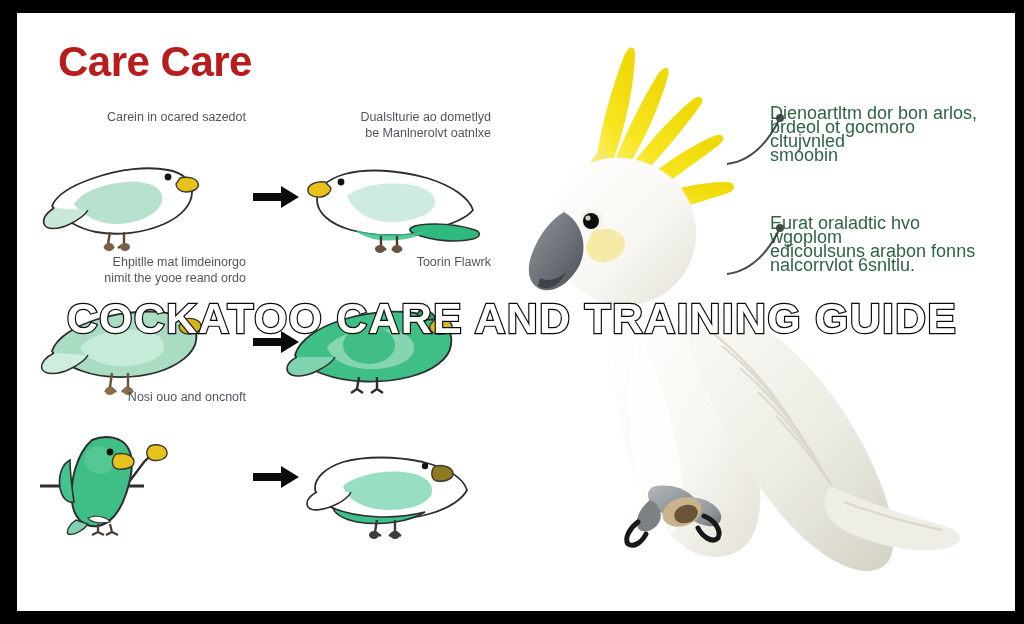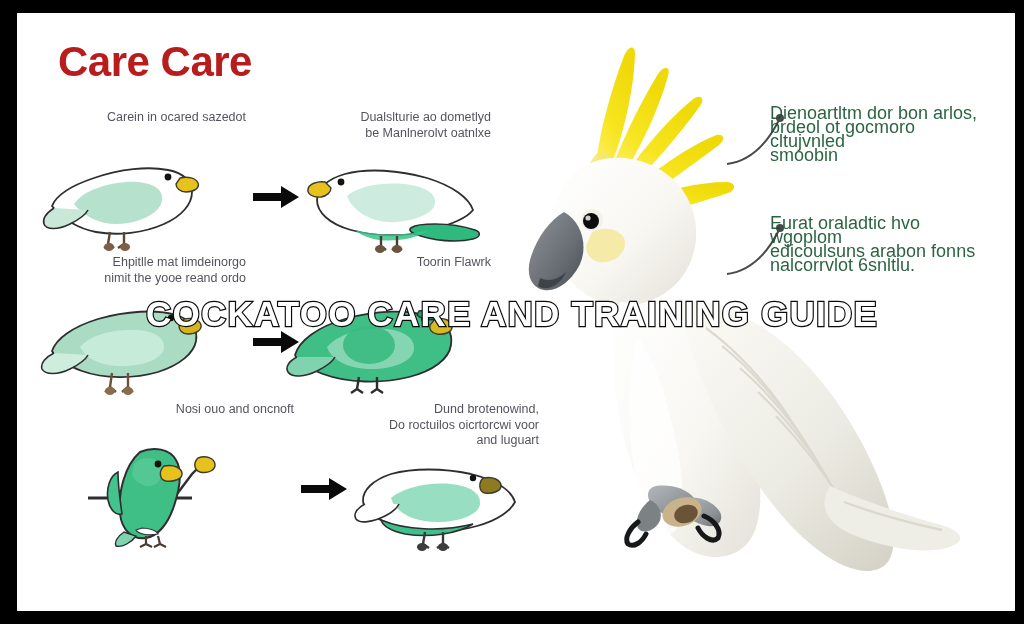--- a/index.html
+++ b/index.html
@@ -49,21 +49,21 @@
     width: 470px;
     height: 470px;
   }
   .step-row {
     position: absolute;
     width: 470px;
     height: 150px;
   }
   .step-row.r0 { top: 0px; }
   .step-row.r1 { top: 145px; }
-  .step-row.r2 { top: 292px; margin-left: 48px; }
+  .step-row.r2 { top: 280px; }
 
   .step-cell {
     position: absolute;
     width: 205px;
     height: 150px;
   }
   .step-cell.left  { left: 0px; }
   .step-cell.right { left: 245px; }
 
   .step-caption {
@@ -94,21 +94,21 @@
     height: 26px;
   }
 
   
   .overlay-title {
     position: absolute;
     left: 0;
     top: 294px;
     width: 1024px;
     text-align: center;
-    font-size: 35px;
+    font-size: 43px;
     font-weight: bold;
     letter-spacing: 1.2px;
     color: #ffffff;
     -webkit-text-stroke: 2.4px #0b0b0b;
     paint-order: stroke fill;
     z-index: 30;
     white-space: nowrap;
     font-family: "Liberation Sans", sans-serif;
   }
 
@@ -241,23 +241,20 @@
           <path d="M36 96 C30 100 26 106 28 110 C34 112 44 106 48 100 Z" fill="#7fd3ae" stroke="#2e2e30" stroke-width="1.4"></path>
           <path d="M58 100 L58 108 M58 108 L52 111 M58 108 L64 111" stroke="#4a3c2e" stroke-width="2.2" fill="none"></path>
           <path d="M70 100 L72 108 M72 108 L66 111 M72 108 L78 111" stroke="#4a3c2e" stroke-width="2.2" fill="none"></path>
         </svg>
         <svg class="arrow" viewBox="0 0 46 26">
           <path d="M0 9 H28 V2 L46 13 L28 24 V17 H0 Z" fill="#0a0a0a"></path>
         </svg>
       </div>
 
       <div class="step-cell right">
-        <div class="step-caption" style="white-space:pre-line;">Dund brotenowind,
-Do roctuilos oicrtorcwi voor
-and luguart</div>
         <svg class="step-art" viewBox="0 0 200 112" style="top:50px;">
           <path d="M182 50 C178 38 162 28 138 22 C110 16 80 16 58 22 C40 28 30 38 30 48 C30 58 42 68 64 74 C90 81 120 81 144 74 C166 68 178 58 182 50 Z" fill="#ffffff" stroke="#2e2e30" stroke-width="1.8"></path>
           <path d="M58 46 C70 36 94 30 118 32 C138 34 148 42 147 52 C146 62 128 70 104 70 C80 70 62 60 58 46 Z" fill="#5fcda2" opacity="0.65"></path>
           <path d="M150 26 C160 24 168 28 168 34 C168 39 160 42 152 41 C146 40 145 31 150 26 Z" fill="#8e7a20" stroke="#3b3b2e" stroke-width="1.4"></path>
           <circle cx="140" cy="26" r="3.2" fill="#14140f"></circle>
           <path d="M32 52 C24 56 20 62 23 67 C27 72 40 70 52 64 C60 60 64 56 66 52" fill="#ffffff" stroke="#2e2e30" stroke-width="1.6"></path>
           <path d="M48 68 C72 78 108 80 140 72 C124 82 96 86 72 82 C58 79 50 74 48 68 Z" fill="#3ec08a" stroke="#2e2e30" stroke-width="1.5"></path>
           <path d="M92 80 L90 92 M90 92 L85 96 M90 92 L96 96" stroke="#3a3a3a" stroke-width="2.4" fill="none"></path>
           <path d="M110 80 L110 92 M110 92 L104 96 M110 92 L116 96" stroke="#3a3a3a" stroke-width="2.4" fill="none"></path>
           <ellipse cx="89" cy="95" rx="5" ry="4" fill="#3d3d3d"></ellipse>

